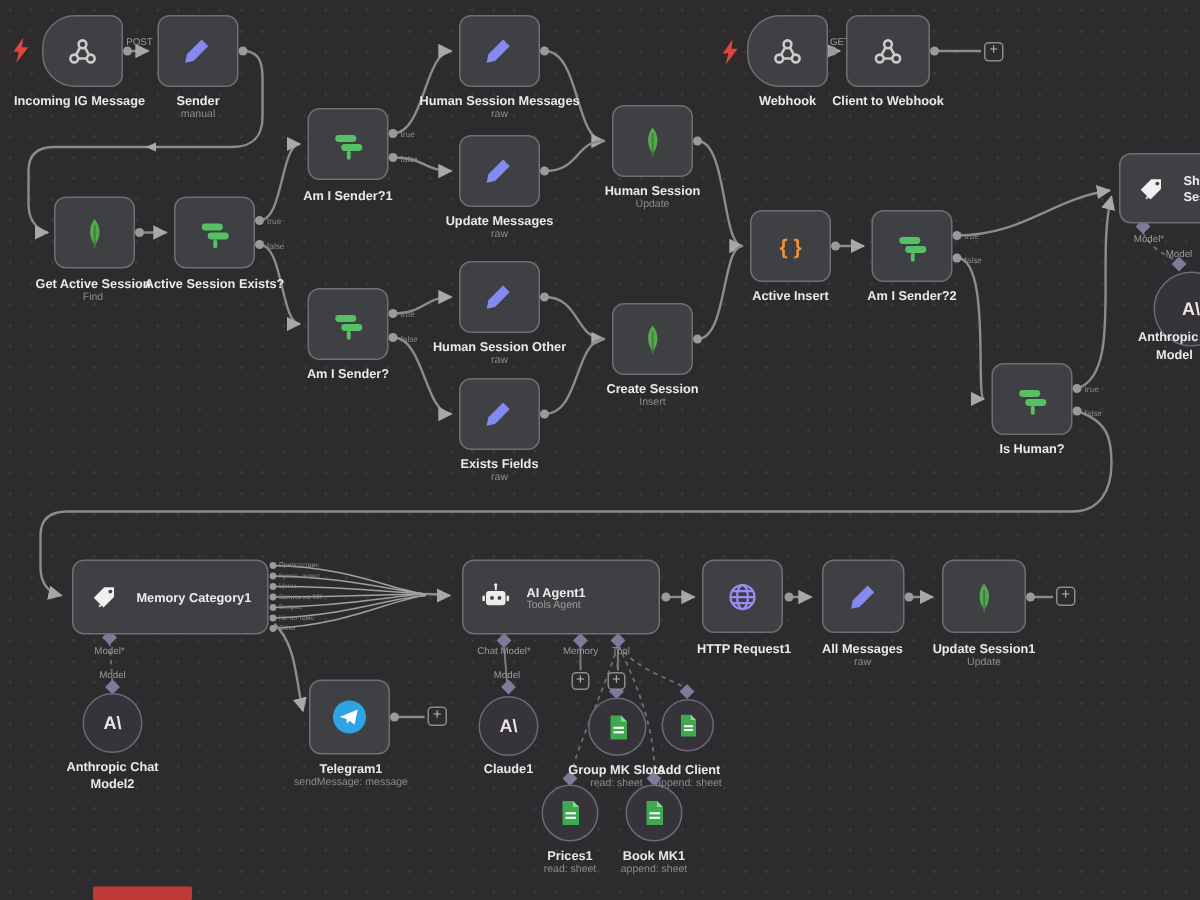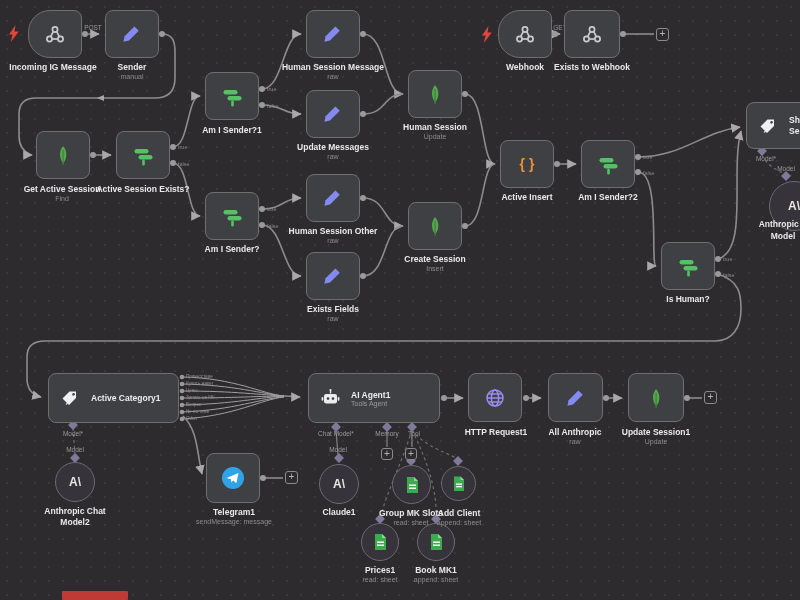--- a/index.html
+++ b/index.html
@@ -334,21 +334,21 @@
       </g>
     </svg>
 </div>
 
 <div class="node wide" style="left:48px;top:373px;width:131px;height:50px">
   <svg width="24" height="22">
       <path d="M3.5,11.5 L10.5,4.5 h6.5 v6.5 L10,18 z" fill="#f0f0f0"></path>
       <circle cx="14.6" cy="7.4" r="1.3" fill="#3e4043"></circle>
       <path d="M7,17.5 l9,-9" stroke="#f0f0f0" stroke-width="1.3" fill="none" opacity="0.85"></path>
     </svg>
-  <span class="wtitle">Active Category1</span>
+  <span class="wtitle">Memory Category1</span>
 </div>
 <div class="node wide" style="left:308px;top:373px;width:132px;height:50px">
   <svg width="24" height="22">
       <g fill="#ececec">
         <rect x="5" y="7" width="13" height="9.5" rx="2.2"></rect>
         <rect x="10.9" y="3.5" width="1.3" height="3"></rect>
         <circle cx="11.5" cy="3" r="1.1"></circle>
         <rect x="2.6" y="10" width="1.7" height="3.8" rx="0.8"></rect>
         <rect x="18.7" y="10" width="1.7" height="3.8" rx="0.8"></rect>
       </g>
@@ -449,40 +449,40 @@
 <div class="plusbtn" style="left:381px;top:448px;width:12px;height:12px">+</div>
 <div class="plusbtn" style="left:405px;top:448px;width:12px;height:12px">+</div>
 
 <div class="nlabel" style="left:53px;top:62px">Incoming IG Message</div>
 <div class="nlabel" style="left:132px;top:62px">Sender</div>
 <div class="nsub" style="left:132px;top:73px">manual</div>
 <div class="nlabel" style="left:62px;top:184px">Get Active Session</div>
 <div class="nsub" style="left:62px;top:195px">Find</div>
 <div class="nlabel" style="left:143px;top:184px">Active Session Exists?</div>
 <div class="nlabel" style="left:232px;top:125px">Am I Sender?1</div>
-<div class="nlabel" style="left:333px;top:62px">Human Session Message</div>
+<div class="nlabel" style="left:333px;top:62px">Human Session Messages</div>
 <div class="nsub" style="left:333px;top:73px">raw</div>
 <div class="nlabel" style="left:333px;top:142px">Update Messages</div>
 <div class="nsub" style="left:333px;top:153px">raw</div>
 <div class="nlabel" style="left:435px;top:122px">Human Session</div>
 <div class="nsub" style="left:435px;top:133px">Update</div>
 <div class="nlabel" style="left:232px;top:244px">Am I Sender?</div>
 <div class="nlabel" style="left:333px;top:226px">Human Session Other</div>
 <div class="nsub" style="left:333px;top:237px">raw</div>
 <div class="nlabel" style="left:333px;top:304px">Exists Fields</div>
 <div class="nsub" style="left:333px;top:315px">raw</div>
 <div class="nlabel" style="left:435px;top:254px">Create Session</div>
 <div class="nsub" style="left:435px;top:265px">Insert</div>
 <div class="nlabel" style="left:527px;top:192px">Active Insert</div>
 <div class="nlabel" style="left:608px;top:192px">Am I Sender?2</div>
 <div class="nlabel" style="left:688px;top:294px">Is Human?</div>
 <div class="nlabel" style="left:525px;top:62px">Webhook</div>
-<div class="nlabel" style="left:592px;top:62px">Exists to Webhook</div>
+<div class="nlabel" style="left:592px;top:62px">Client to Webhook</div>
 <div class="nlabel" style="left:496px;top:427px">HTTP Request1</div>
-<div class="nlabel" style="left:575px;top:427px">All Anthropic</div>
+<div class="nlabel" style="left:575px;top:427px">All Messages</div>
 <div class="nsub" style="left:575px;top:438px">raw</div>
 <div class="nlabel" style="left:656px;top:427px">Update Session1</div>
 <div class="nsub" style="left:656px;top:438px">Update</div>
 <div class="nlabel" style="left:234px;top:507px">Telegram1</div>
 <div class="nsub" style="left:234px;top:518px">sendMessage: message</div>
 <div class="nlabel" style="left:75px;top:506px">Anthropic Chat</div>
 <div class="nlabel" style="left:75px;top:517px">Model2</div>
 <div class="nlabel" style="left:339px;top:507px">Claude1</div>
 <div class="nlabel" style="left:411px;top:508px">Group MK Slots</div>
 <div class="nsub" style="left:411px;top:519px">read: sheet</div>

